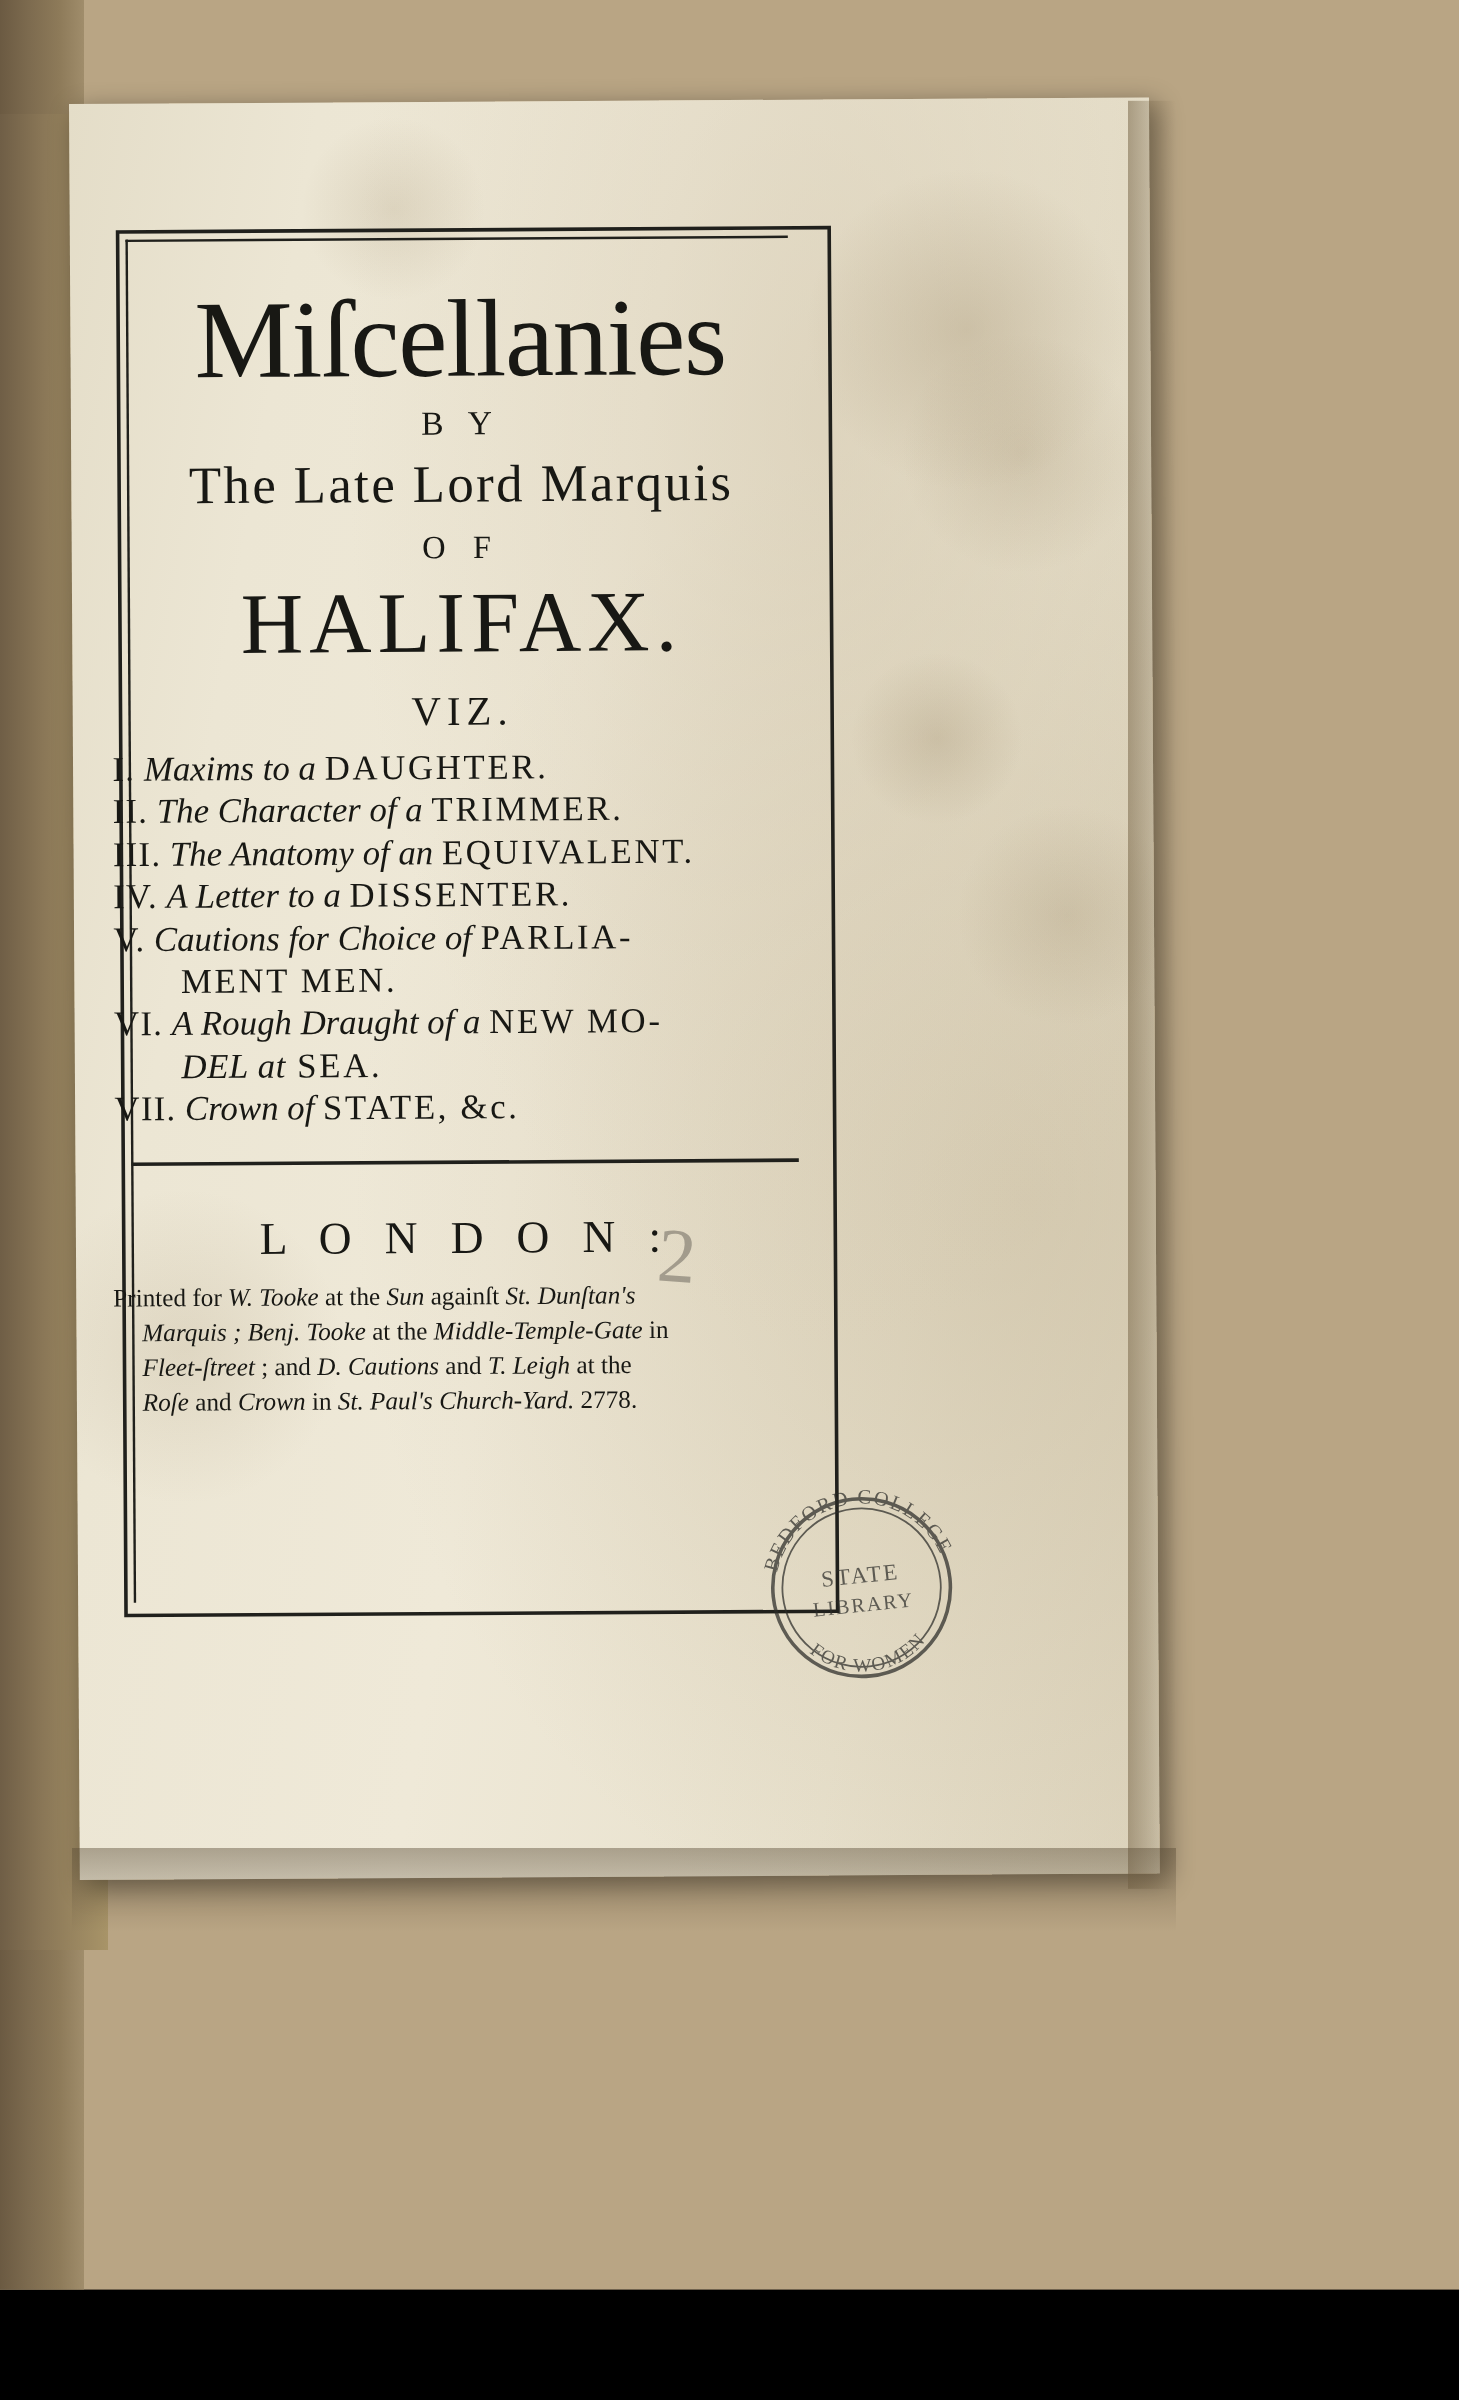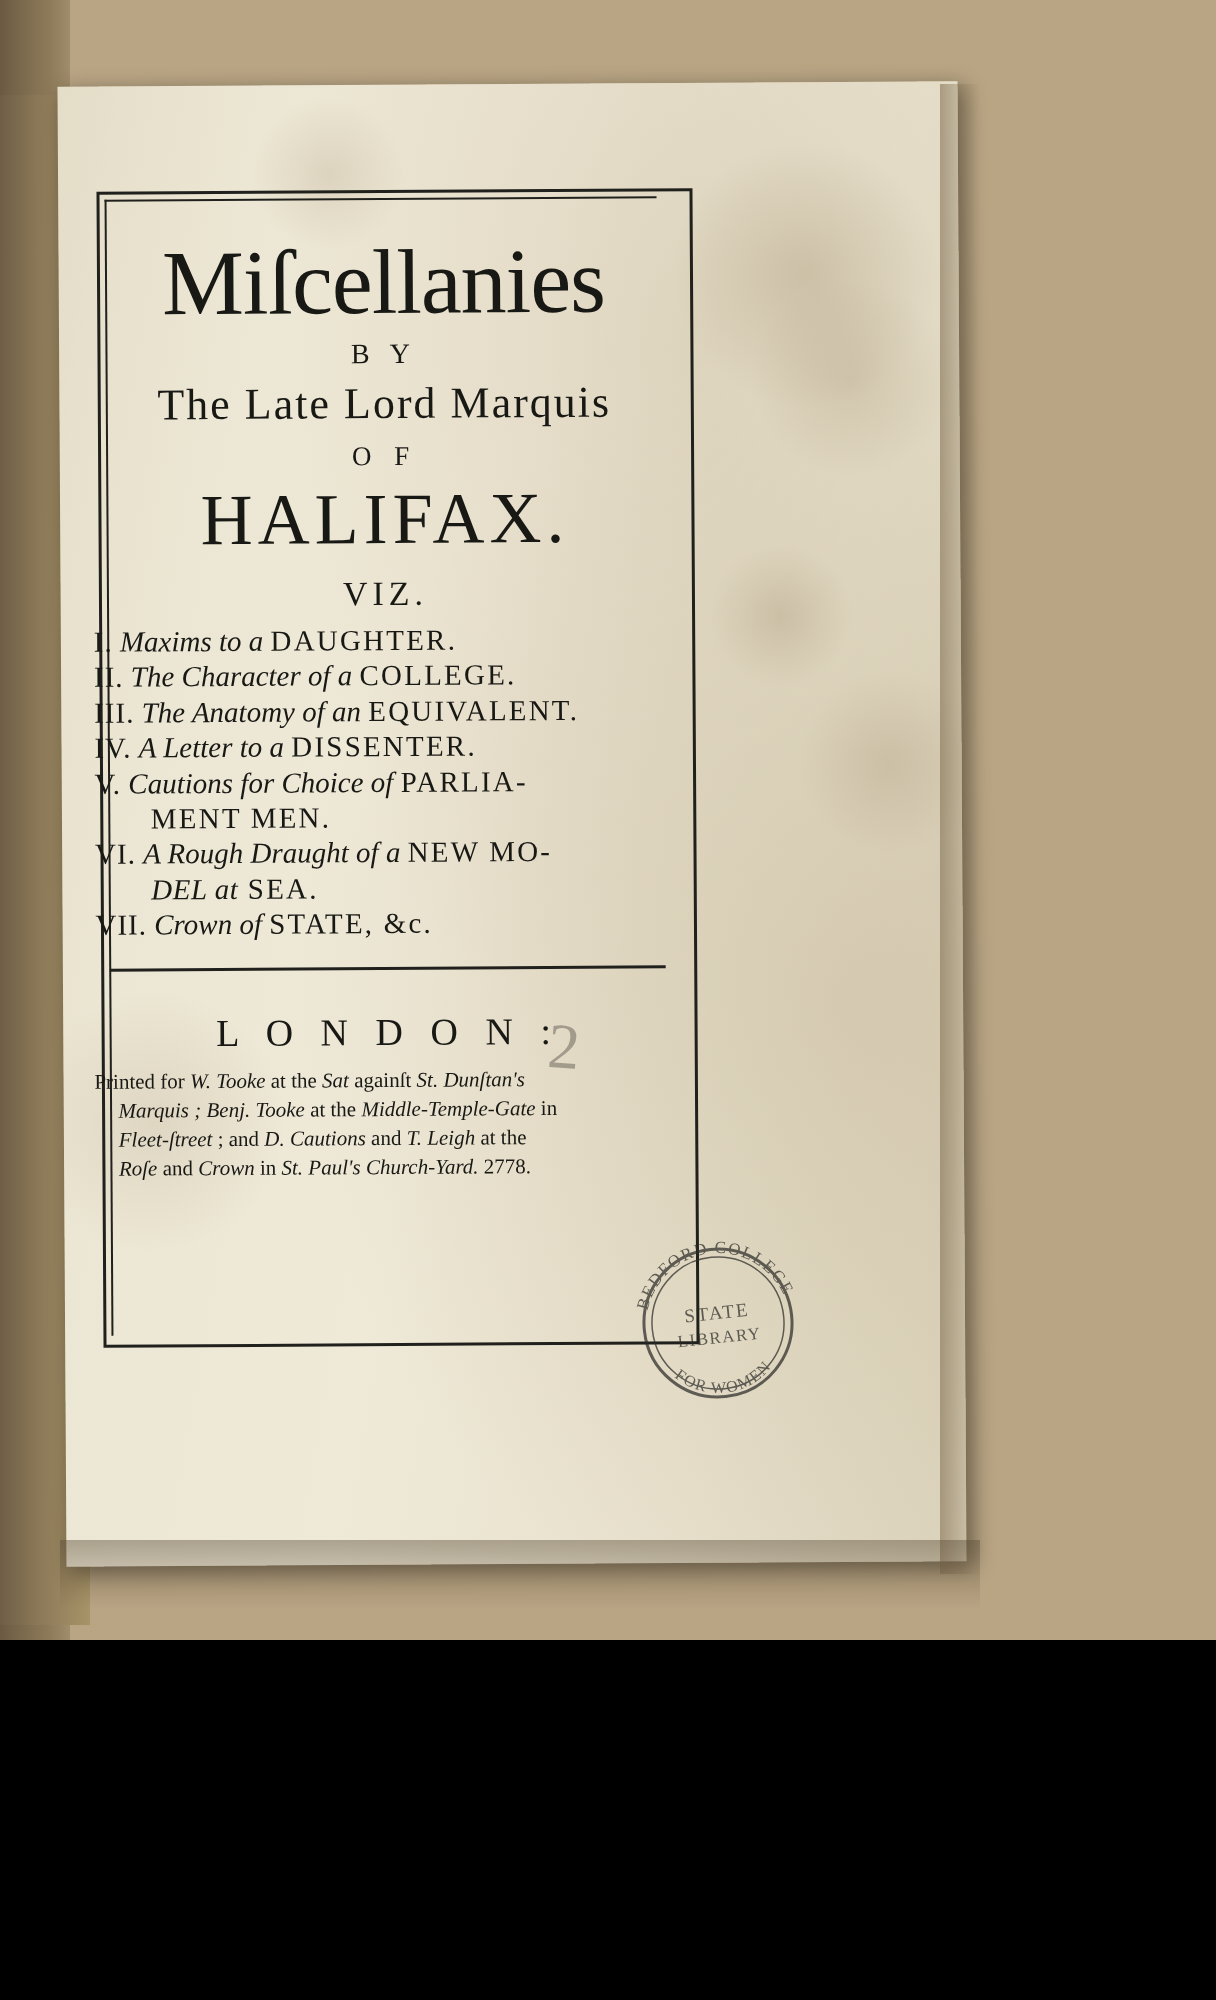--- a/index.html
+++ b/index.html
@@ -1,18 +1,18 @@
 <!DOCTYPE html>
 <html><head>
 <meta charset="utf-8">
 <style>
   html,body{margin:0;padding:0;background:#000;}
   body{width:1216px;height:2000px;overflow:hidden;font-family:"Liberation Serif",serif;}
 
-  #page{position:relative;width:1216px;height:1640px;
+  #page{position:relative;width:1216px;height:1908px;
     background:#b9a584;
     overflow:hidden;}
 
   
   .gutter{position:absolute;left:0;top:0;width:70px;height:2000px;
     background:linear-gradient(90deg,#6b5a42 0%,#7d6b4f 35%,#8d7a59 70%,#a08d6b 100%);}
 
   
   .board{position:absolute;left:0;top:95px;width:90px;height:1530px;
     background:linear-gradient(90deg,#6f5e46 0%,#8a7757 40%,#a89468 100%);
@@ -113,21 +113,21 @@
 
     <div class="toc">
       <div class="toc-row">
         <span class="num">I.</span>
         <span class="it">Maxims to a</span>
         <span class="cap">DAUGHTER.</span>
       </div>
       <div class="toc-row">
         <span class="num">II.</span>
         <span class="it">The Character of a</span>
-        <span class="cap">COLLEGE.</span>
+        <span class="cap">TRIMMER.</span>
       </div>
       <div class="toc-row">
         <span class="num">III.</span>
         <span class="it">The Anatomy of an</span>
         <span class="cap">EQUIVALENT.</span>
       </div>
       <div class="toc-row">
         <span class="num">IV.</span>
         <span class="it">A Letter to a</span>
         <span class="cap">DISSENTER.</span>
@@ -153,21 +153,21 @@
         <span class="cap">STATE, &amp;c.</span>
       </div>
     </div>
 
     <div class="divider"></div>
 
     <div class="t-london">L O N D O N :</div>
 
     <div class="imprint">
       <div class="l1">
-        <span>Printed for </span><span class="it">W. Tooke</span><span> at the </span><span class="it">Sat</span><span> againſt </span><span class="it">St. Dunſtan's</span>
+        <span>Printed for </span><span class="it">W. Tooke</span><span> at the </span><span class="it">Sun</span><span> againſt </span><span class="it">St. Dunſtan's</span>
       </div>
       <div class="l2">
         <span class="it">Marquis ; </span><span class="it">Benj. Tooke</span><span> at the </span><span class="it">Middle-Temple-Gate</span><span> in</span>
       </div>
       <div class="l3">
         <span class="it">Fleet-ſtreet</span><span> ; and </span><span class="it">D. Cautions</span><span> and </span><span class="it">T. Leigh</span><span> at the</span>
       </div>
       <div class="l4">
         <span class="it">Roſe</span><span> and </span><span class="it">Crown</span><span> in </span><span class="it">St. Paul's Church-Yard.</span><span>  2778.</span>
       </div>

